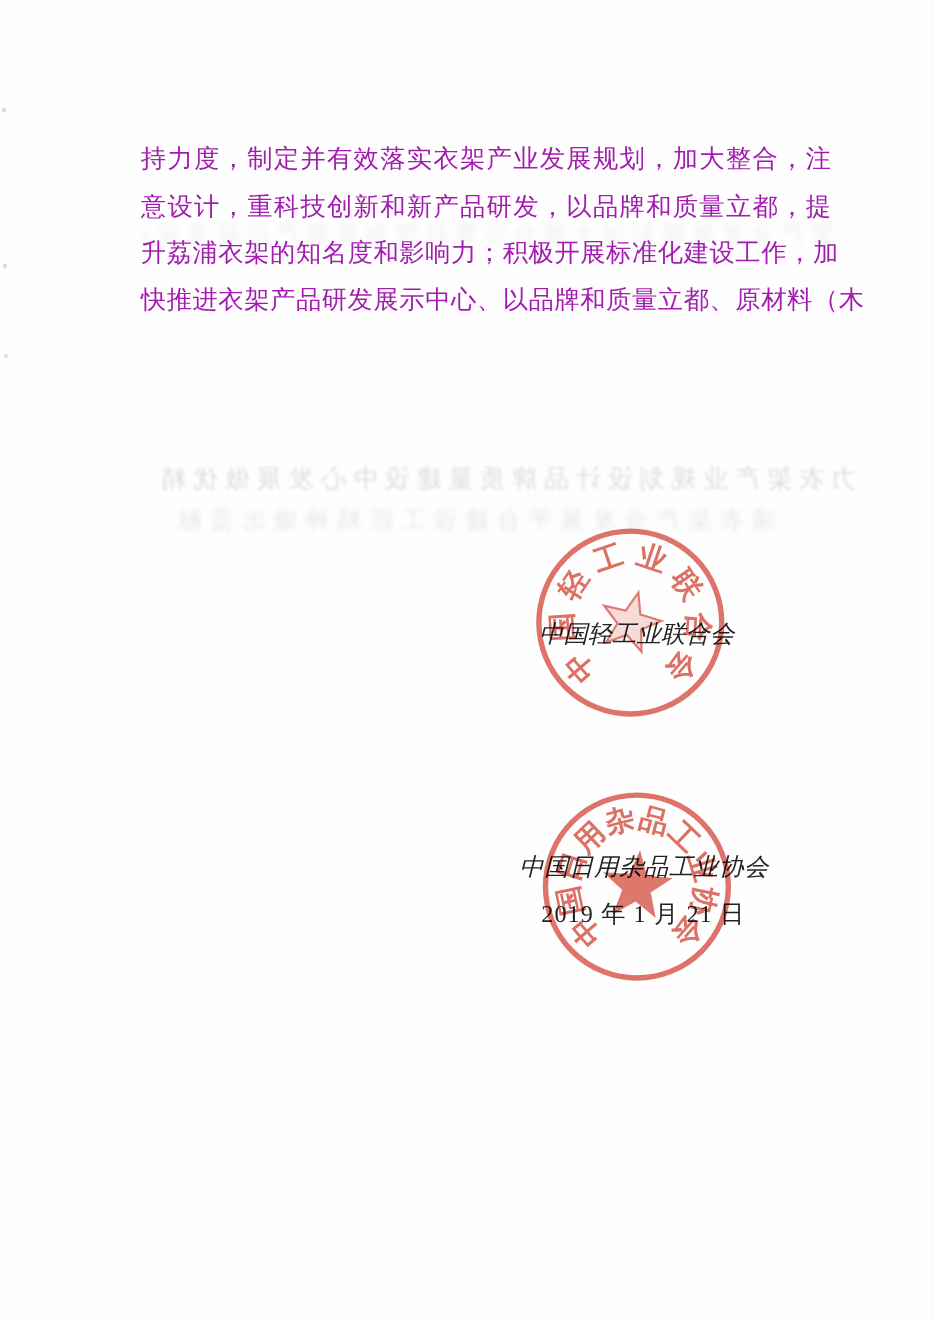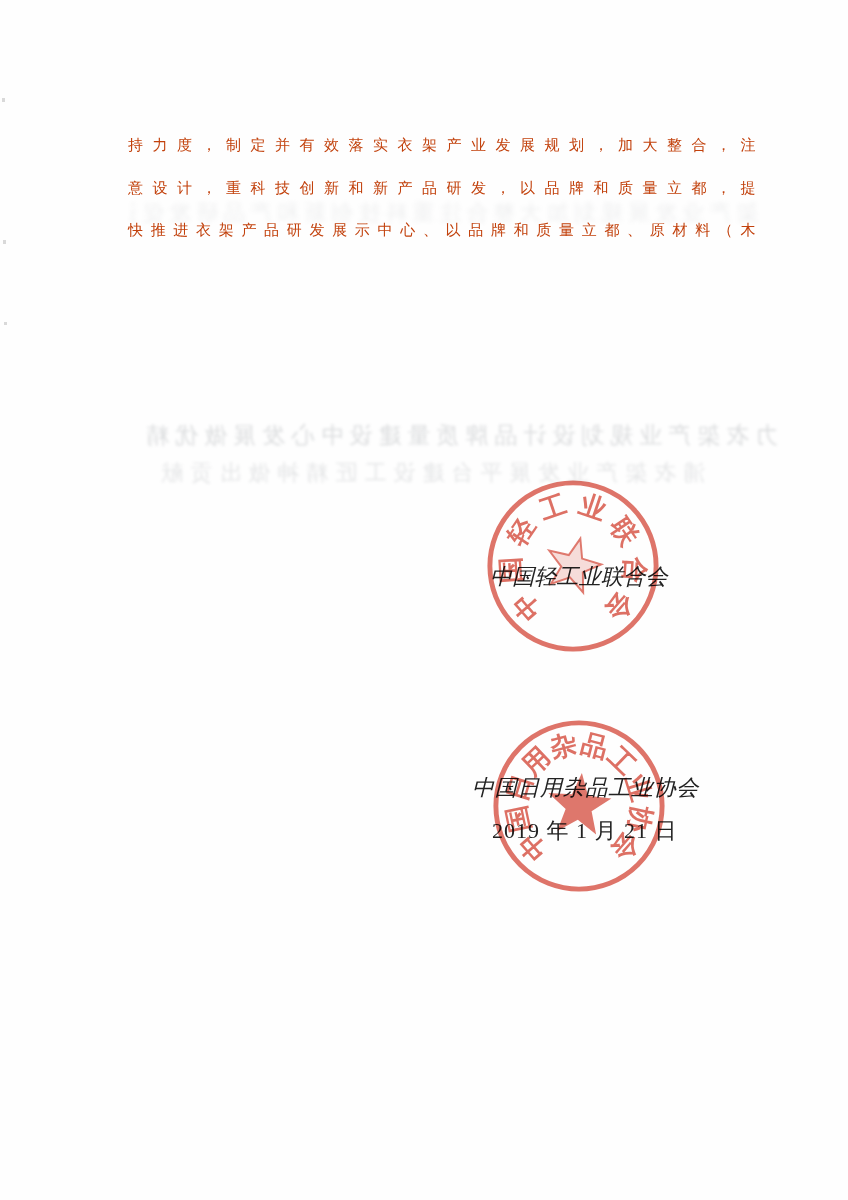--- a/index.html
+++ b/index.html
@@ -8,23 +8,23 @@
     width:848px;height:1200px;
     margin:0 auto;
     background:#fefefe;
     overflow:hidden;
     font-family:"Liberation Serif", serif;
   }
   
   .body-text{
     position:absolute;
     left:128px;top:124px;width:628px;
-    font-size:15px;
+    font-size:23px;
     line-height:42.5px;
-    color:#c2410c;
+    color:#a21caf;
     letter-spacing:.5px;
   }
   .body-text .line{
     text-align:justify;
     text-align-last:justify;
     text-justify:inter-character;
     white-space:nowrap;
   }
   .body-text .line.last{
     text-align-last:left;
@@ -70,20 +70,21 @@
   .speck-3{left:4px;top:322px;width:3px;height:3px;}
 </style>
 </head>
 <body>
 
 <div class="page">
 
   <div class="body-text">
     <div class="line">持力度，制定并有效落实衣架产业发展规划，加大整合，注</div>
     <div class="line">意设计，重科技创新和新产品研发，以品牌和质量立都，提</div>
+    <div class="line">升荔浦衣架的知名度和影响力；积极开展标准化建设工作，加</div>
     <div class="line">快推进衣架产品研发展示中心、以品牌和质量立都、原材料（木</div>
   </div>
 
   <div class="bleed bleed-1">架产业发展规划加大整合注重科技创新和产品研发促进</div>
   <div class="bleed bleed-2">力衣架产业规划设计品牌质量建设中心发展做优精</div>
   <div class="bleed bleed-3">浦衣架产业发展平台建设工匠精神做出贡献</div>
 
   <svg class="seal seal-1" viewBox="0 0 180 180">
       <circle cx="90" cy="90" r="85" fill="none" stroke="#d8584a" stroke-width="5" stroke-opacity="0.9"></circle>
       <path d="M90.00 61.00L97.05 80.29L117.58 81.04L101.41 93.71L107.05 113.46L90.00 102.00L72.95 113.46L78.59 93.71L62.42 81.04L82.95 80.29Z" transform="rotate(15 90 90)" fill="#d8584a" fill-opacity="0.22" stroke="#d8584a" stroke-width="2" stroke-opacity="0.85"></path>

